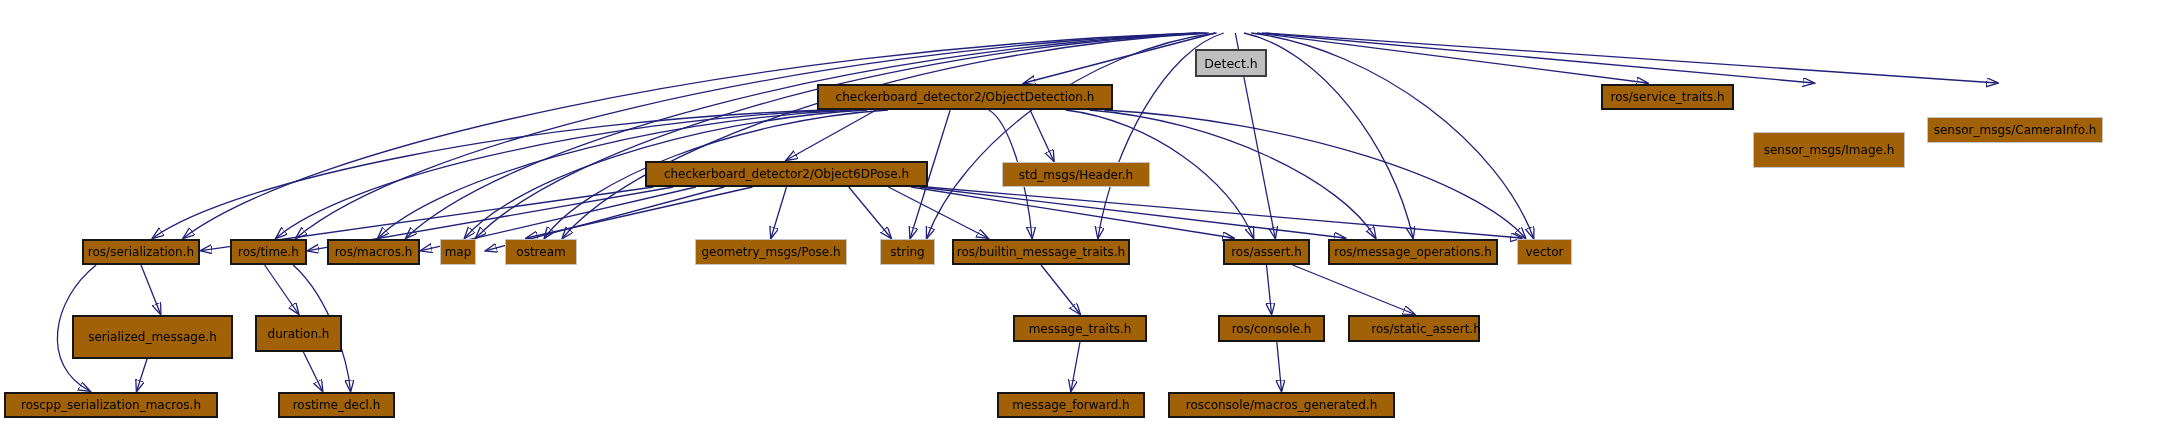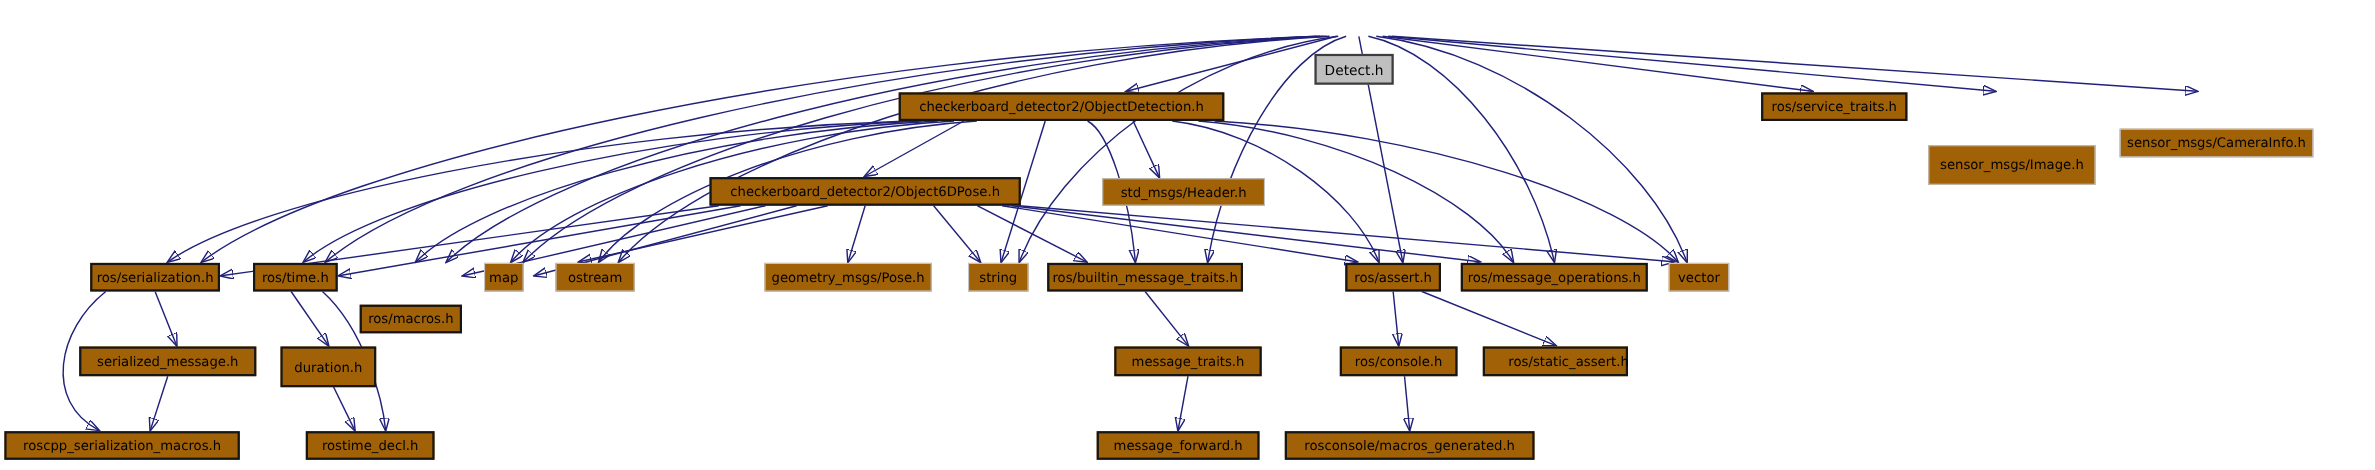--- a/index.html
+++ b/index.html
@@ -108,21 +108,21 @@
       </div>
       <div class="node external" style="left: 1002px; top: 162px; width: 148px; height: 25px;">
         <span>std_msgs/Header.h</span>
       </div>
       <div class="node internal" style="left: 82px; top: 239px; width: 118px; height: 26px;">
         <span>ros/serialization.h</span>
       </div>
       <div class="node internal" style="left: 230px; top: 239px; width: 77px; height: 26px;">
         <span>ros/time.h</span>
       </div>
-      <div class="node internal" style="left: 327px; top: 239px; width: 93px; height: 26px; margin-top: 38px;">
+      <div class="node internal" style="left: 327px; top: 239px; width: 93px; height: 26px;">
         <span>ros/macros.h</span>
       </div>
       <div class="node external" style="left: 440px; top: 239px; width: 36px; height: 26px;">
         <span>map</span>
       </div>
       <div class="node external" style="left: 505px; top: 239px; width: 72px; height: 26px;">
         <span>ostream</span>
       </div>
       <div class="node external" style="left: 695px; top: 239px; width: 152px; height: 26px;">
         <span>geometry_msgs/Pose.h</span>
@@ -135,21 +135,21 @@
       </div>
       <div class="node internal" style="left: 1223px; top: 239px; width: 87px; height: 26px;">
         <span>ros/assert.h</span>
       </div>
       <div class="node internal" style="left: 1328px; top: 239px; width: 170px; height: 26px;">
         <span>ros/message_operations.h</span>
       </div>
       <div class="node external" style="left: 1517px; top: 239px; width: 55px; height: 26px;">
         <span>vector</span>
       </div>
-      <div class="node internal" style="left: 72px; top: 315px; width: 161px; height: 27px;">
+      <div class="node internal" style="left: 72px; top: 315px; width: 161px; height: 44px;">
         <span>serialized_message.h</span>
       </div>
       <div class="node internal" style="left: 255px; top: 315px; width: 87px; height: 37px;">
         <span>duration.h</span>
       </div>
       <div class="node internal" style="left: 1013px; top: 315px; width: 134px; height: 27px;">
         <span>message_traits.h</span>
       </div>
       <div class="node internal" style="left: 1218px; top: 315px; width: 107px; height: 27px;">
         <span>ros/console.h</span>

